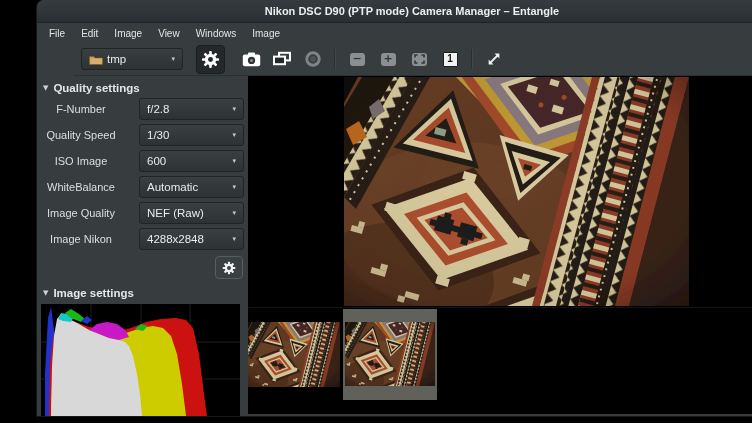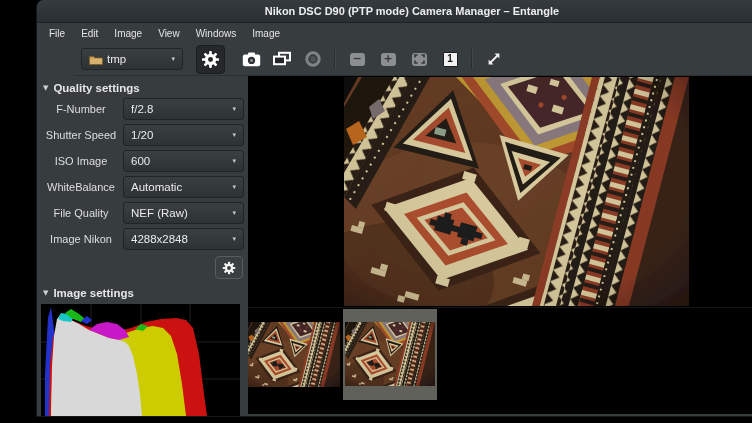--- a/index.html
+++ b/index.html
@@ -56,21 +56,21 @@
   .one{width:13px;height:13px;background:#f2f2f2;color:#161616;border:1px solid #1d1d1d;
     border-radius:1px;font-size:10px;font-weight:bold;font-family:"Liberation Sans",sans-serif;}
   
   .content{display:flex;height:341px;}
   .sidebar{width:211px;box-sizing:border-box;display:flex;flex-direction:column;padding:3px 4px 0 4px;}
   .expander{display:flex;align-items:center;gap:5px;padding:3px 2px;font-size:11.5px;font-weight:bold;color:#e6e6e6;}
   .expander .tri{font-size:7px;color:#cfcfcf;font-family:"DejaVu Sans",sans-serif;}
   .settings{display:flex;flex-direction:column;gap:4px;margin-top:1px;}
   .srow{display:flex;align-items:center;height:22px;}
   .srow .lbl{width:80px;text-align:center;font-size:11px;color:#dedede;}
-  .srow .combo{flex:1;margin-left:2px;height:22px;}
+  .srow .combo{flex:1;margin-left:18px;height:22px;}
   .gear-row{display:flex;justify-content:flex-end;padding:6px 1px 5px 0;}
   .gear-mini{
     width:26px;height:21px;background:#3a3f41;border:1px solid #585d5f;border-radius:4px;
     display:flex;align-items:center;justify-content:center;
   }
   .histo-box{width:199px;height:112px;background:#000;margin-top:2px;}
   
   .main{flex:1;background:#000;margin:0 3px 3px 0;display:flex;flex-direction:column;}
   .main-view{height:231px;display:flex;justify-content:center;align-items:flex-start;border-bottom:1px solid #141414;}
   .main-view svg{margin-top:1px;display:block;}
@@ -187,42 +187,42 @@
 
       <div class="settings">
         <div class="srow">
           <span class="lbl">F-Number</span>
           <div class="combo">
             <span>f/2.8</span>
             <span class="arrow">▾</span>
           </div>
         </div>
         <div class="srow">
-          <span class="lbl">Shutter Speed</span>
-          <div class="combo">
-            <span>1/20</span>
+          <span class="lbl">Quality Speed</span>
+          <div class="combo">
+            <span>1/30</span>
             <span class="arrow">▾</span>
           </div>
         </div>
         <div class="srow">
           <span class="lbl">ISO Image</span>
           <div class="combo">
             <span>600</span>
             <span class="arrow">▾</span>
           </div>
         </div>
         <div class="srow">
           <span class="lbl">WhiteBalance</span>
           <div class="combo">
             <span>Automatic</span>
             <span class="arrow">▾</span>
           </div>
         </div>
         <div class="srow">
-          <span class="lbl">File Quality</span>
+          <span class="lbl">Image Quality</span>
           <div class="combo">
             <span>NEF (Raw)</span>
             <span class="arrow">▾</span>
           </div>
         </div>
         <div class="srow">
           <span class="lbl">Image Nikon</span>
           <div class="combo">
             <span>4288x2848</span>
             <span class="arrow">▾</span>

